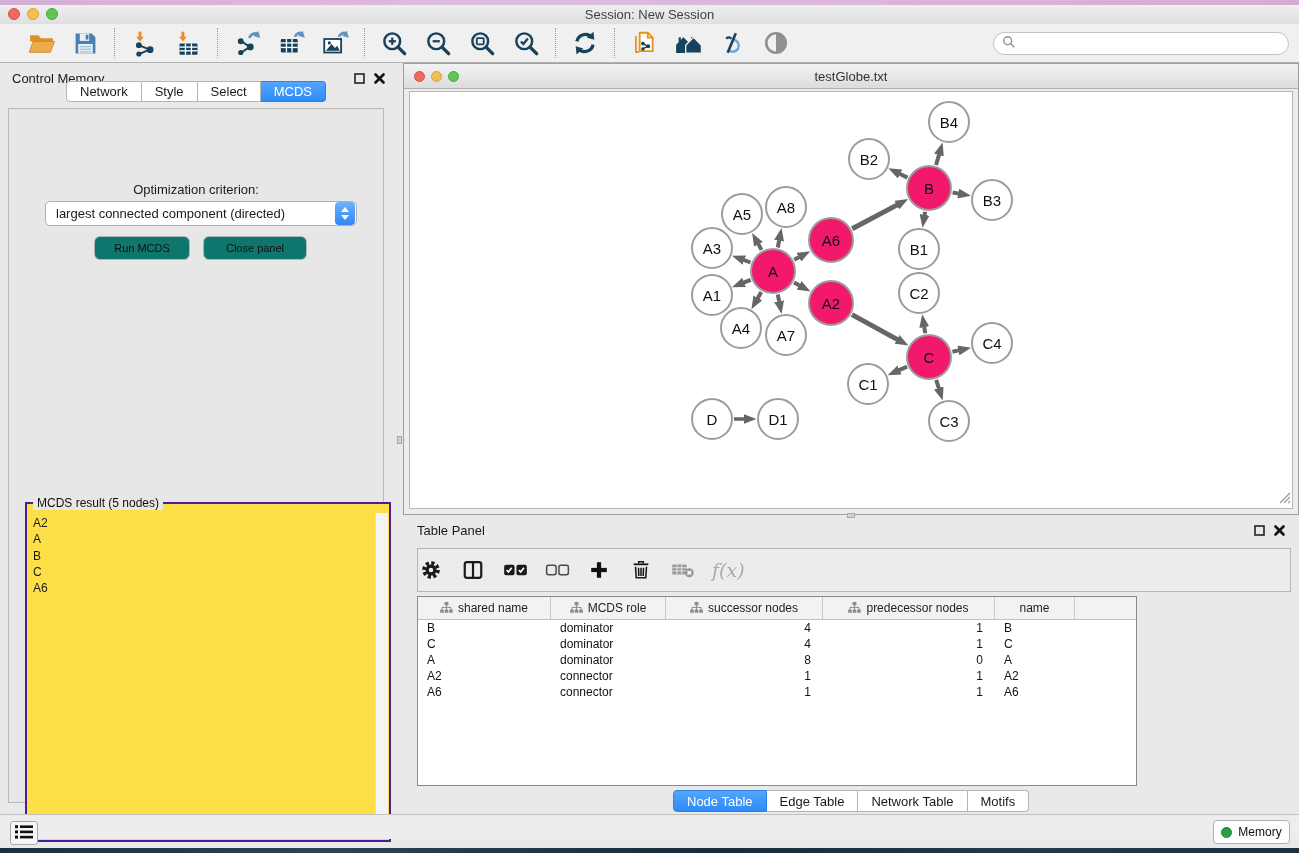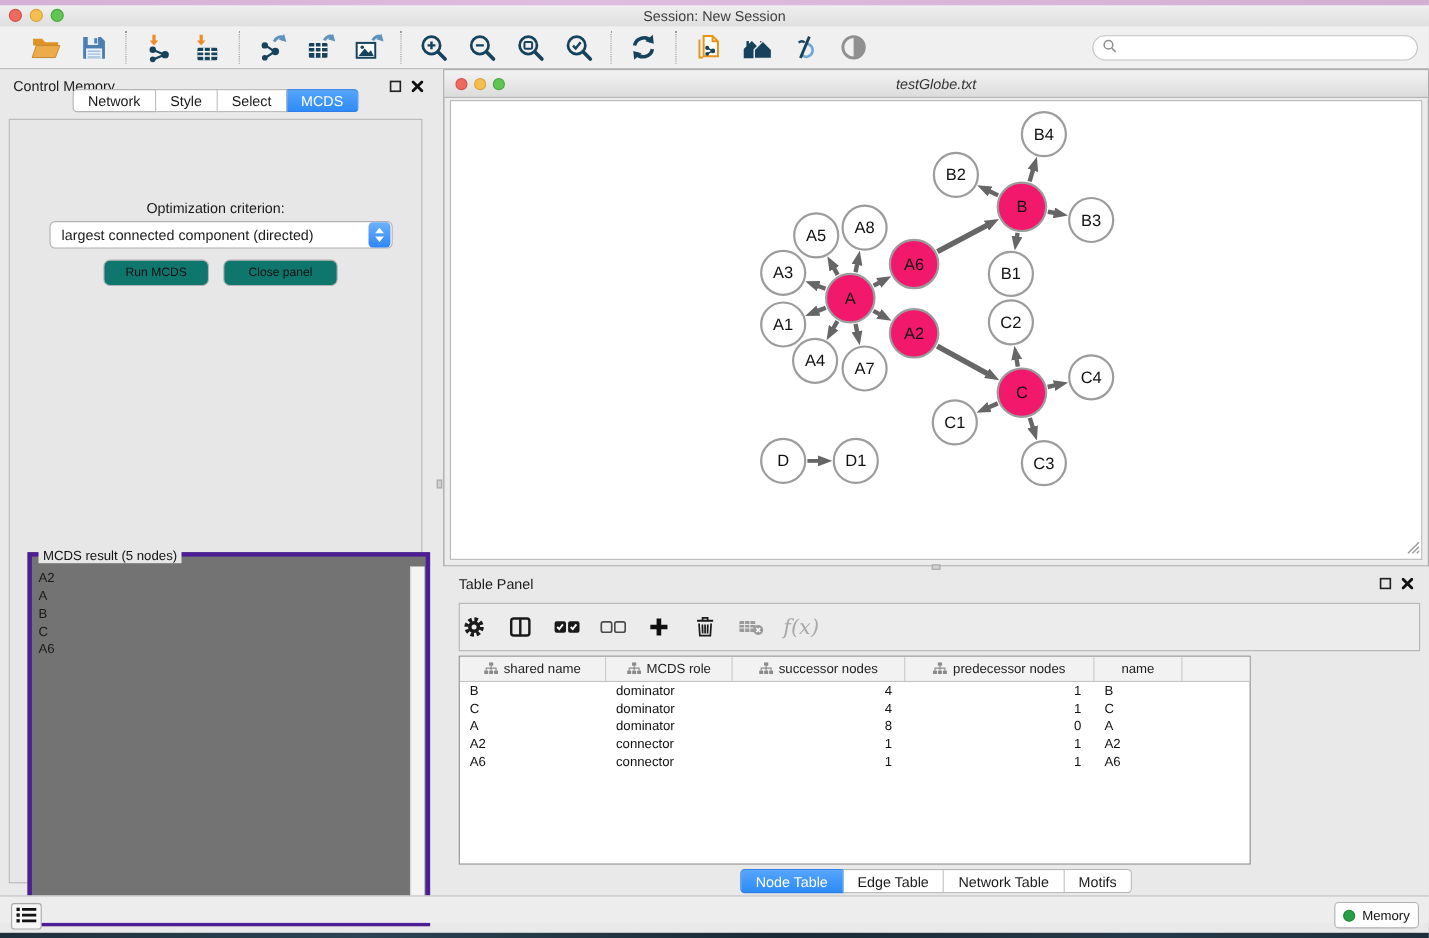--- a/index.html
+++ b/index.html
@@ -37,32 +37,32 @@
   .seg:last-child { border-radius:0 4px 4px 0; }
   .seg.active { background:linear-gradient(#55a5fd,#2e8bf8); border-color:#2e80e8; color:#fff; }
   .cp-pane { position:absolute; left:8px; top:45px; width:376px; height:695px; border:1px solid #b9b9b9; background:#e7e7e7; }
   .opt-label { position:absolute; left:0; top:73px; width:100%; text-align:center; }
   .dropdown { position:absolute; left:36px; top:92px; width:312px; height:25px; background:#fff; border:1px solid #b0b0b0; border-radius:5px; display:flex; align-items:center; }
   .dropdown .dd-text { flex:1; padding-left:10px; white-space:nowrap; overflow:hidden; }
   .dd-stepper { width:20px; height:23px; margin-right:1px; border-radius:4px; background:linear-gradient(#6cb2fd,#2f86f6); display:flex; flex-direction:column; align-items:center; justify-content:center; gap:3px; }
   .tri-up { width:0;height:0;border-left:4px solid transparent;border-right:4px solid transparent;border-bottom:5px solid #fff; }
   .tri-dn { width:0;height:0;border-left:4px solid transparent;border-right:4px solid transparent;border-top:5px solid #fff; }
   .mac-btn { position:absolute; height:24px; background:#0f766e; border:1px solid #b3b3b3; border-radius:6px; display:flex; align-items:center; justify-content:center; font-size:11px; color:#111; }
-  .fieldset { position:absolute; left:16px; top:393px; width:366px; height:340px; border:4px solid #4c1d95; background:#737373; }
+  .fieldset { position:absolute; left:16px; top:393px; width:366px; height:340px; border:2px solid #4c1d95; background:#fde047; }
   .fieldset .legend { position:absolute; left:6px; top:-8px; background:#e7e7e7; padding:0 4px; font-size:12px; color:#111; }
   .mcds-list { position:absolute; left:1px; top:9px; bottom:1px; right:14px; padding:2px 0 0 5px; font-size:12px; line-height:16.3px; overflow:hidden; }
   .mcds-scroll { position:absolute; right:1px; top:9px; bottom:1px; width:13px; background:#f4f4f4; border-left:1px solid #e0e0e0; }
 
   
   .v-split { left:397px; top:63px; width:6px; height:751px; background:#e9e9e9; }
   .split-handle { background:#d0d0d0; border:1px solid #a8a8a8; }
 
   
   .net-frame { left:403px; top:63px; width:896px; height:452px; background:#ececec; border:1px solid #9e9e9e; }
-  .net-title { position:absolute; left:0; top:0; width:100%; height:25px; background:linear-gradient(#f3f3f3,#dcdcdc); border-bottom:1px solid #b0b0b0; display:flex; align-items:center; justify-content:center; color:#333;font-style:italic; }
+  .net-title { position:absolute; left:0; top:0; width:100%; height:25px; background:linear-gradient(#f3f3f3,#dcdcdc); border-bottom:1px solid #b0b0b0; display:flex; align-items:center; justify-content:center; color:#333; }
   .net-lights { position:absolute; left:10px; top:7px; display:flex; gap:6px; }
   .net-lights .light { width:11px; height:11px; }
   .canvas { position:absolute; left:5px; top:27px; width:884px; height:418px; background:#fff; border:1px solid #b8b8b8; }
   .canvas svg.edges { position:absolute; left:0; top:0; }
   .gnode { position:absolute; border:2px solid #9c9c9c; border-radius:50%; background:#fff; display:flex; align-items:center; justify-content:center; font-size:15px; color:#111; }
   .gnode.sel { background:#F2186C; }
   .grip { position:absolute; right:1px; bottom:1px; }
 
   
   .tp { left:403px; top:515px; width:896px; height:299px; background:#e9e9e9; }

